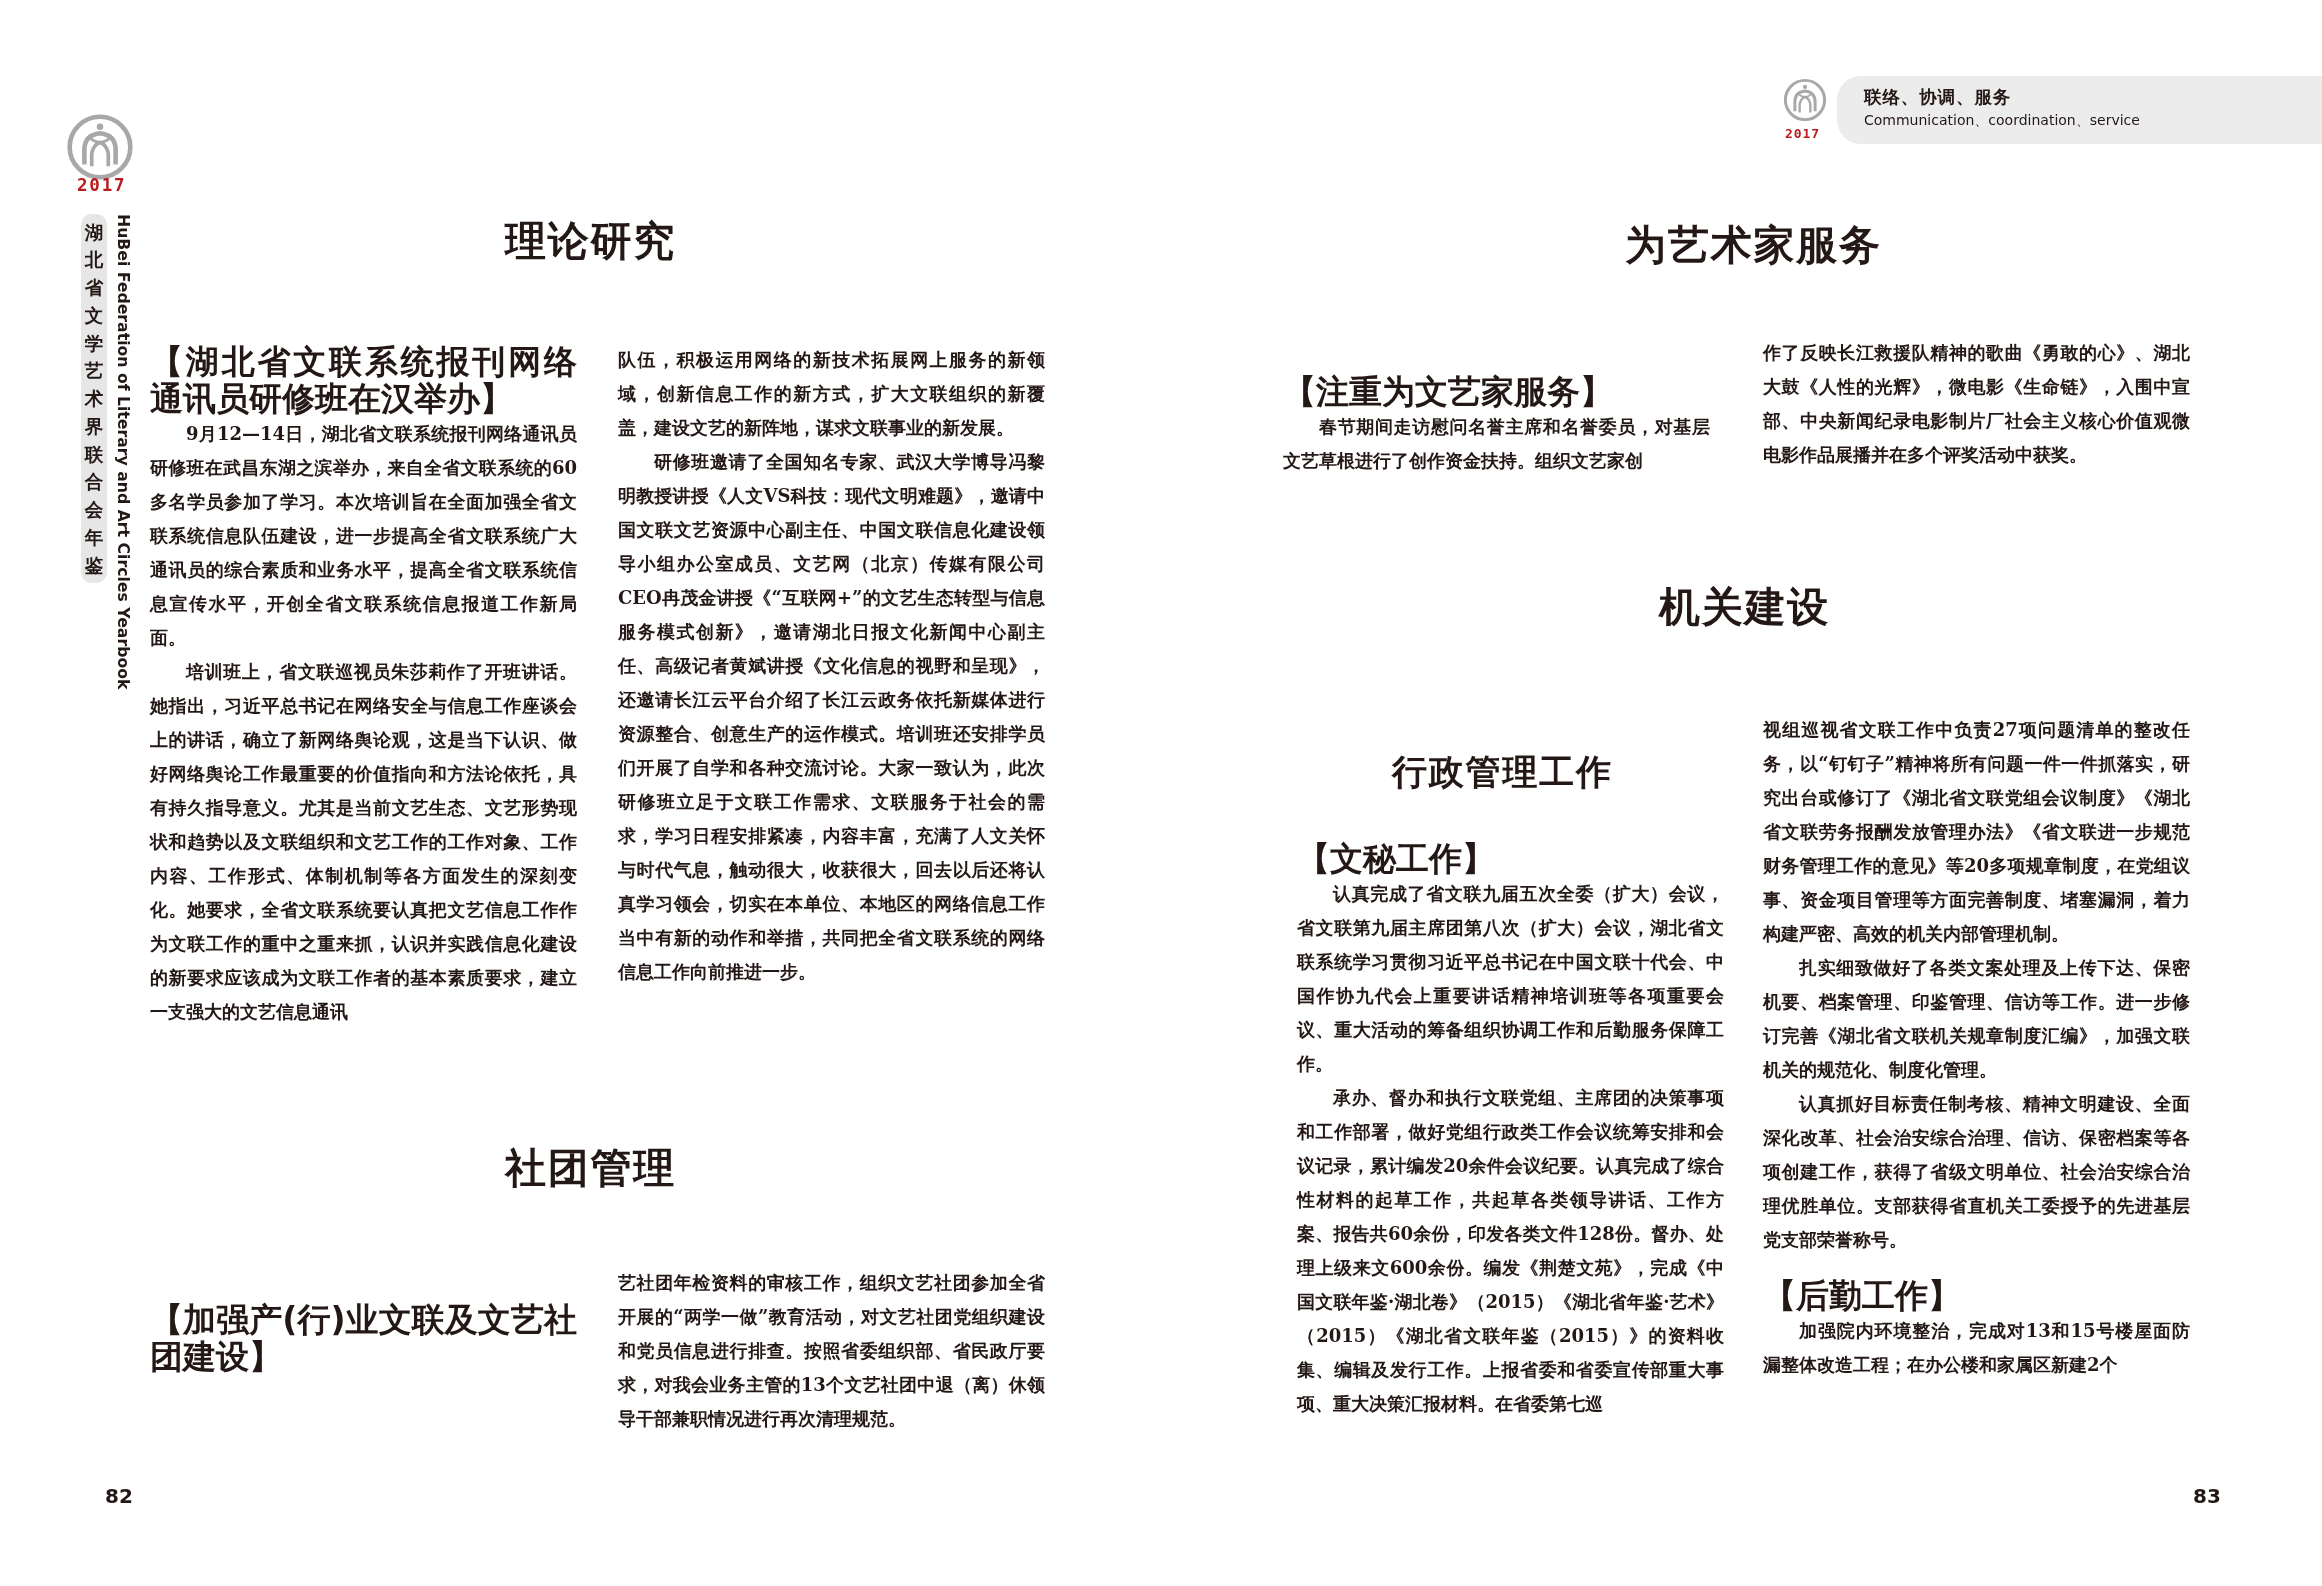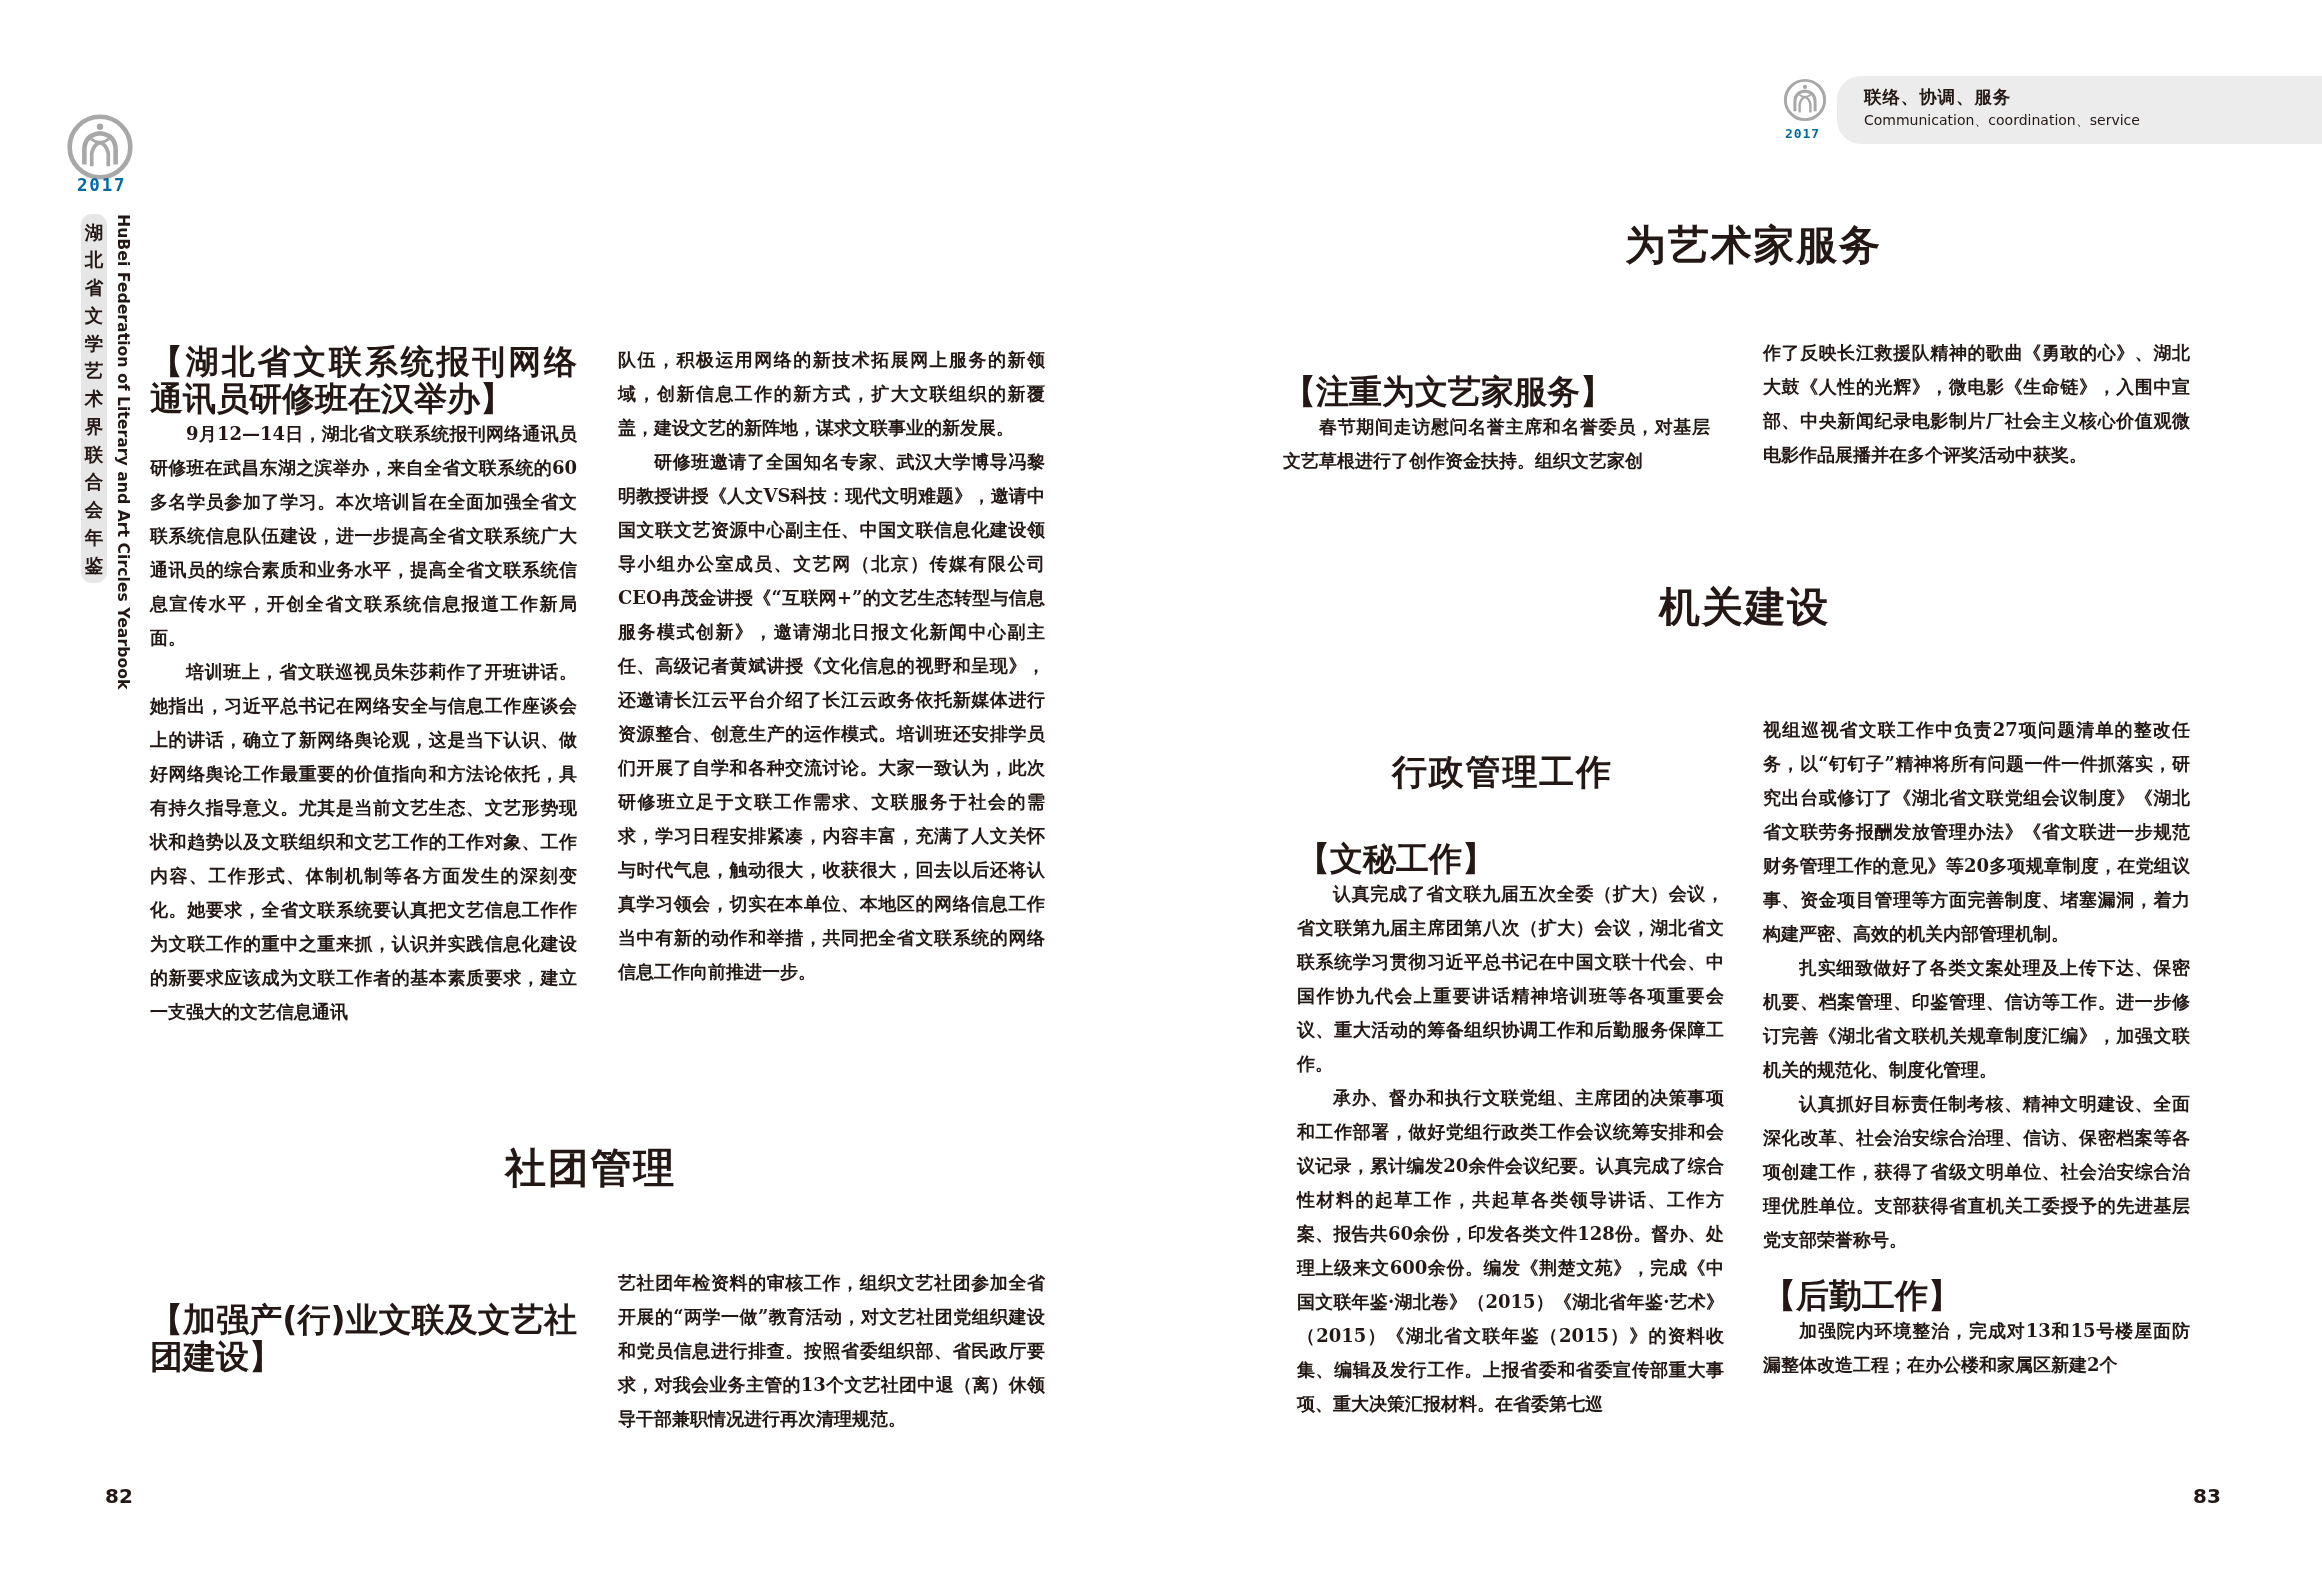--- a/index.html
+++ b/index.html
@@ -1,20 +1,20 @@
 <!DOCTYPE html>
 <html style="font-size:14.8px"><head>
 <meta charset="utf-8">
 <style>
   html, body { margin:0; padding:0; background:#ffffff; }
   body { width:2322px; height:1587px; position:relative; overflow:hidden;
          font-family:"DejaVu Serif","Liberation Serif",serif; color:#231815; }
   .abs { position:absolute; }
   .logo { width:68px; height:68px; }
-  .year { font-family:"DejaVu Sans Mono","Liberation Mono",monospace; font-weight:bold; font-size:17.5px; letter-spacing:1.8px; color:#0369a1; }
+  .year { font-family:"DejaVu Sans Mono","Liberation Mono",monospace; font-weight:bold; font-size:17.5px; letter-spacing:1.8px; color:#b91c1c; }
   .side-cn { left:81px; top:214px; width:26px; height:369px; background:#e6e6e6; border-radius:11px;
              display:flex; flex-direction:column; align-items:center; justify-content:space-between; padding:5.5px 0; box-sizing:border-box;
              font-family:"DejaVu Sans","Liberation Sans",sans-serif; font-weight:bold; font-size:18.5px; }
   .side-en { left:111px; top:214px; width:22px; height:369px; writing-mode:vertical-rl;
              font-family:"DejaVu Sans","Liberation Sans",sans-serif; font-weight:bold; font-size:15.7px; white-space:nowrap; }
   .section-title { font-family:"DejaVu Sans","Liberation Sans",sans-serif; font-weight:900; font-size:41px; letter-spacing:1.8px; text-align:center; white-space:nowrap; }
   .sub-title { font-family:"DejaVu Sans","Liberation Sans",sans-serif; font-size:35px; font-weight:bold; letter-spacing:1.8px; white-space:nowrap; }
   .col { font-size:18px; line-height:34px; text-align:justify; font-weight:bold; }
   .col p { margin:0; text-indent:2em; }
   .col p.noindent { text-indent:0; }
@@ -48,20 +48,21 @@
     <span>术</span>
     <span>界</span>
     <span>联</span>
     <span>合</span>
     <span>会</span>
     <span>年</span>
     <span>鉴</span>
   </div>
   <div class="abs side-en">HuBei Federation of Literary and Art Circles Yearbook</div>
 
+  <div class="abs section-title" style="left:443px;top:214px;width:295px;">理论研究</div>
 
   <div class="abs col" style="left:150px;top:343px;width:427px;">
     <p class="head">【湖北省文联系统报刊网络通讯员研修班在汉举办】</p>
     <p>9月12—14日，湖北省文联系统报刊网络通讯员研修班在武昌东湖之滨举办，来自全省文联系统的60多名学员参加了学习。本次培训旨在全面加强全省文联系统信息队伍建设，进一步提高全省文联系统广大通讯员的综合素质和业务水平，提高全省文联系统信息宣传水平，开创全省文联系统信息报道工作新局面。</p>
     <p>培训班上，省文联巡视员朱莎莉作了开班讲话。她指出，习近平总书记在网络安全与信息工作座谈会上的讲话，确立了新网络舆论观，这是当下认识、做好网络舆论工作最重要的价值指向和方法论依托，具有持久指导意义。尤其是当前文艺生态、文艺形势现状和趋势以及文联组织和文艺工作的工作对象、工作内容、工作形式、体制机制等各方面发生的深刻变化。她要求，全省文联系统要认真把文艺信息工作作为文联工作的重中之重来抓，认识并实践信息化建设的新要求应该成为文联工作者的基本素质要求，建立一支强大的文艺信息通讯</p>
   </div>
 
   <div class="abs col" style="left:618px;top:343px;width:427px;">
     <p class="noindent">队伍，积极运用网络的新技术拓展网上服务的新领域，创新信息工作的新方式，扩大文联组织的新覆盖，建设文艺的新阵地，谋求文联事业的新发展。</p>
     <p>研修班邀请了全国知名专家、武汉大学博导冯黎明教授讲授《人文VS科技：现代文明难题》，邀请中国文联文艺资源中心副主任、中国文联信息化建设领导小组办公室成员、文艺网（北京）传媒有限公司CEO冉茂金讲授《“互联网+”的文艺生态转型与信息服务模式创新》，邀请湖北日报文化新闻中心副主任、高级记者黄斌讲授《文化信息的视野和呈现》，还邀请长江云平台介绍了长江云政务依托新媒体进行资源整合、创意生产的运作模式。培训班还安排学员们开展了自学和各种交流讨论。大家一致认为，此次研修班立足于文联工作需求、文联服务于社会的需求，学习日程安排紧凑，内容丰富，充满了人文关怀与时代气息，触动很大，收获很大，回去以后还将认真学习领会，切实在本单位、本地区的网络信息工作当中有新的动作和举措，共同把全省文联系统的网络信息工作向前推进一步。</p>

